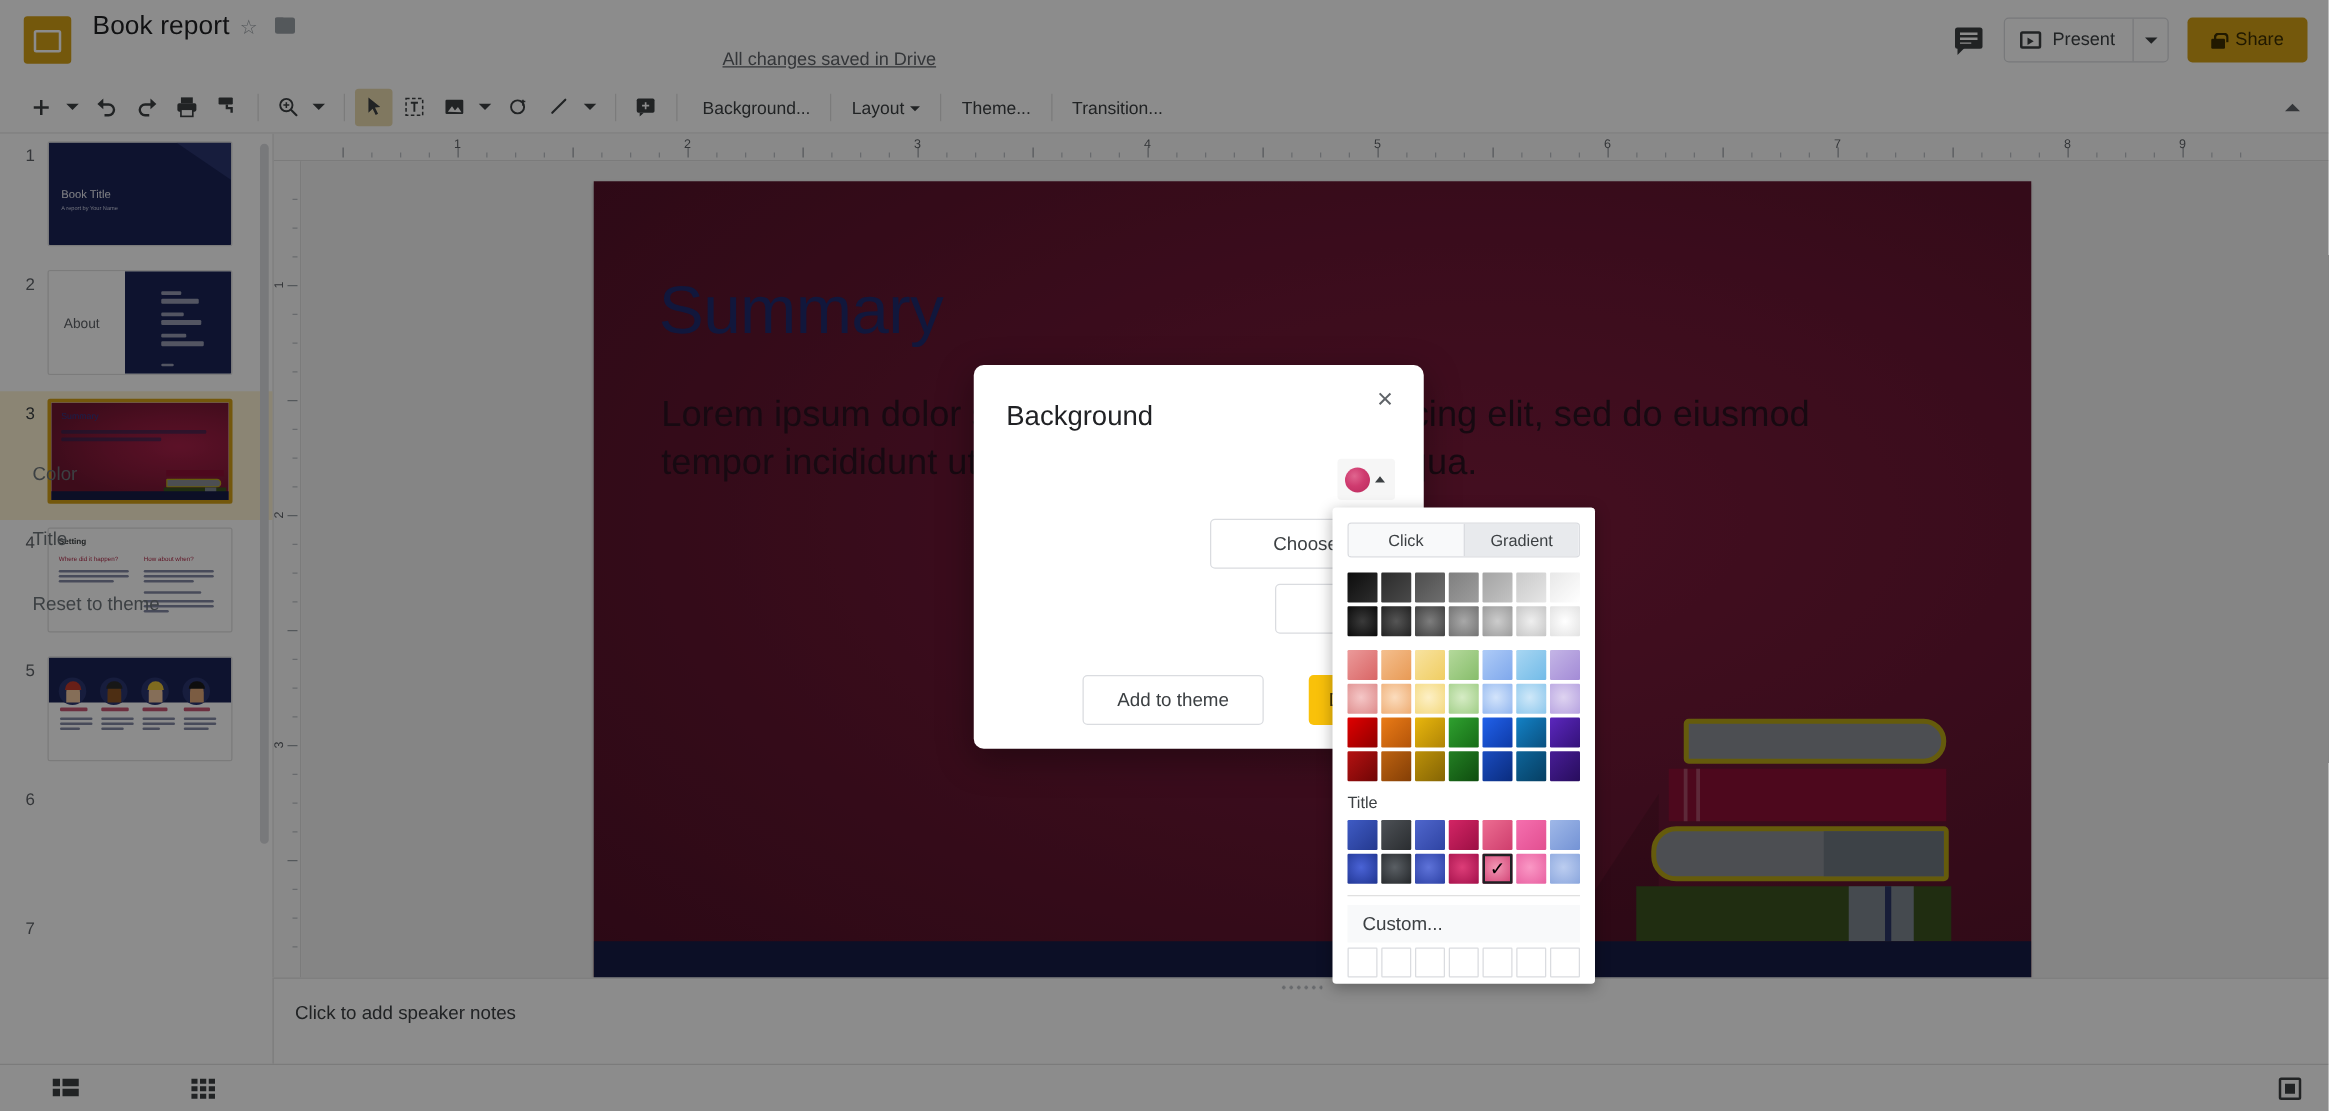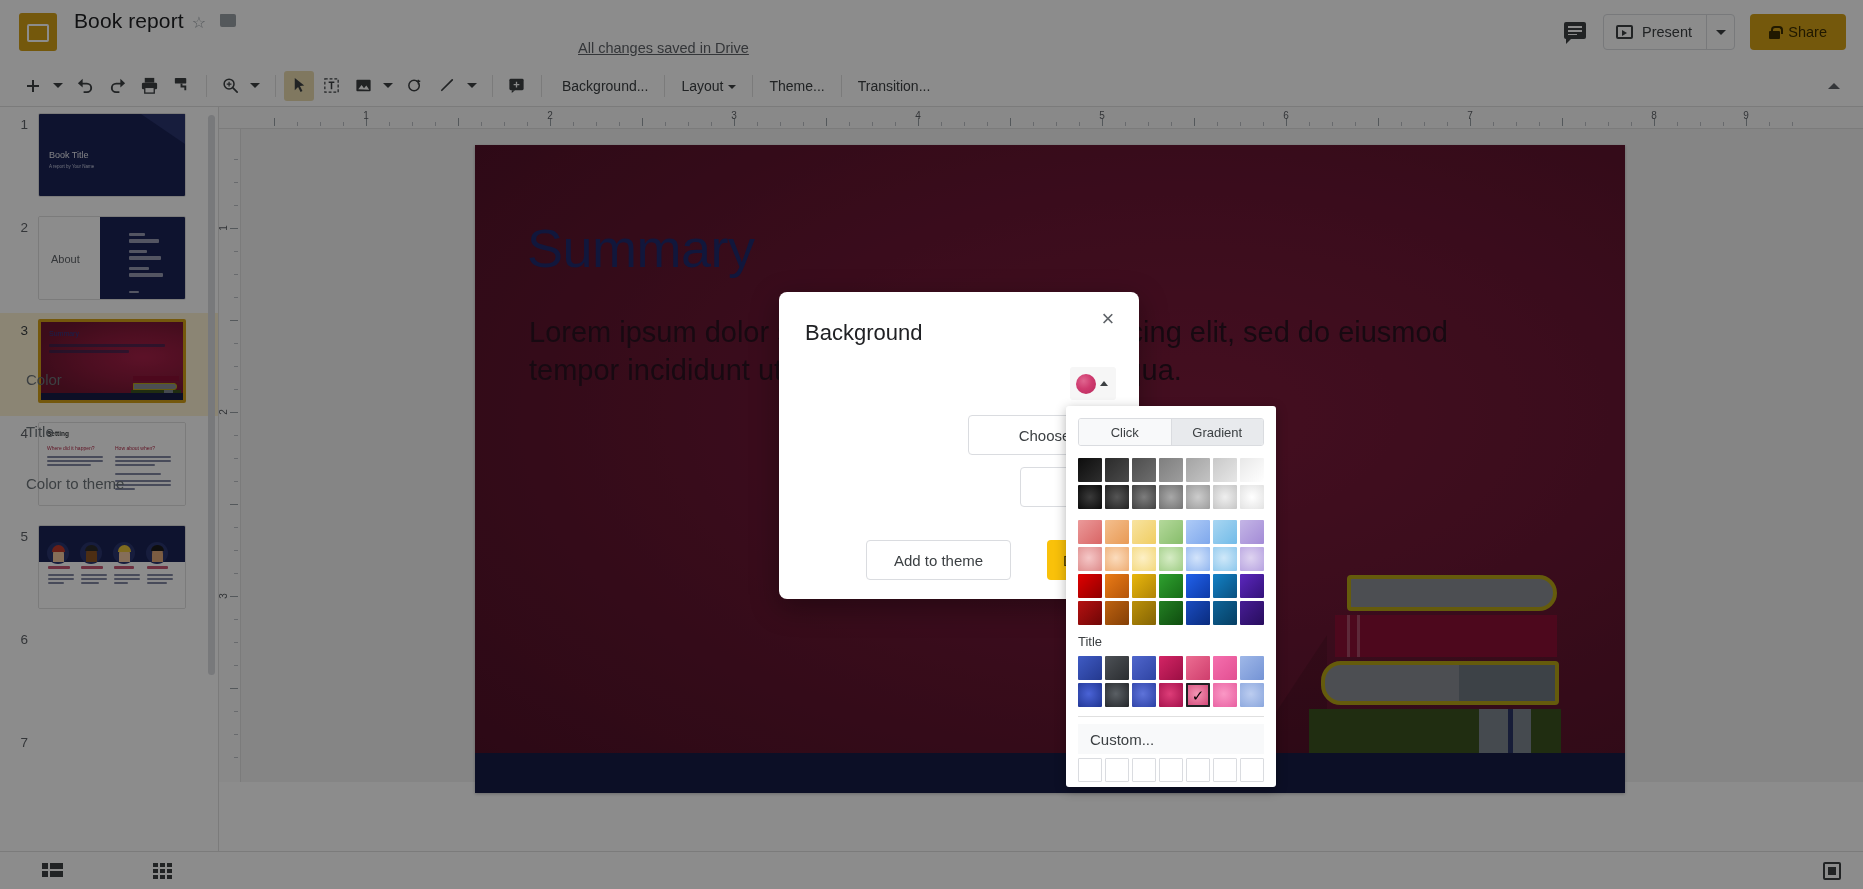--- a/index.html
+++ b/index.html
@@ -796,20 +796,24 @@
               <div class="bk4g"></div>
               <div class="bk4b"></div>
             </div>
         </div>
 
         <div class="slide-footer"></div>
       </div>
     </div>
   </div>
 
+  <div class="notes">
+    <div class="notes-grip"></div>
+    <div class="notes-text">Click to add speaker notes</div>
+  </div>
   <div class="leftrail" style="top:782px;height:69px;background:#fff;border-right:1px solid #e0e0e0;"></div>
 
   <div class="bottombar">
     <div class="bb-btn filmstrip-view">
       <svg class="ic" width="22" height="18" viewBox="0 0 22 18">
           <rect x="0" y="1" width="6" height="6" fill="#3c4043"></rect>
           <rect x="0" y="9" width="6" height="6" fill="#3c4043"></rect>
           <rect x="8" y="1" width="13" height="6" fill="#3c4043"></rect>
           <rect x="8" y="9" width="13" height="6" fill="#3c4043"></rect>
         </svg>
@@ -834,21 +838,21 @@
 
   <div class="scrim"></div>
 
   <div class="dialog">
     <div class="dlg-title">Background</div>
     <div class="dlg-close">×</div>
   </div>
 
   <div class="dlg-row-label lbl-color" style="z-index:61;">Color</div>
   <div class="dlg-row-label lbl-image" style="z-index:61;">Title</div>
-  <div class="dlg-row-label lbl-reset" style="z-index:61;">Color to theme</div>
+  <div class="dlg-row-label lbl-reset" style="z-index:61;">Reset to theme</div>
 
   <div class="choose-image-btn" style="z-index:61;">Choose image</div>
   <div class="reset-btn" style="z-index:61;">Reset</div>
   <div class="add-theme-btn" style="z-index:61;">Add to theme</div>
   <div class="done-btn" style="z-index:61;">Done</div>
 
   <div class="color-btn">
     <div class="color-swatch"></div>
     <div class="caret-up-sm"></div>
   </div>

